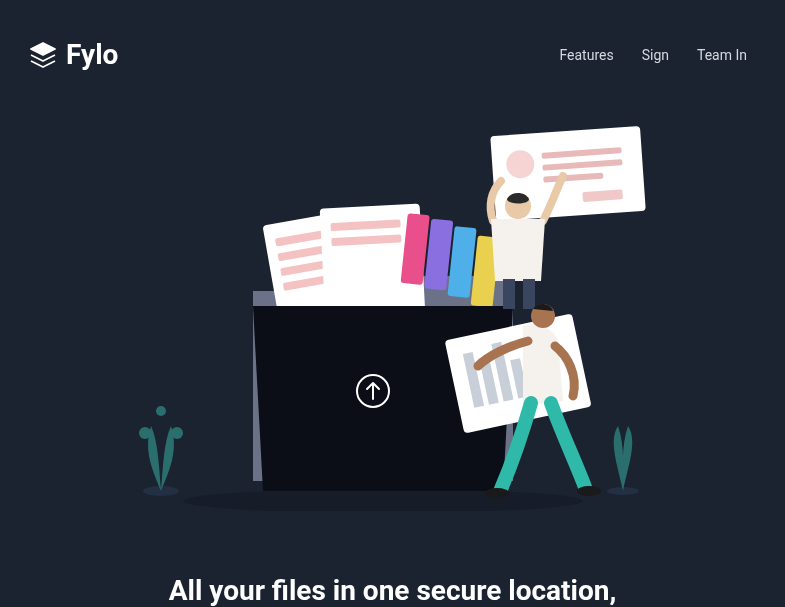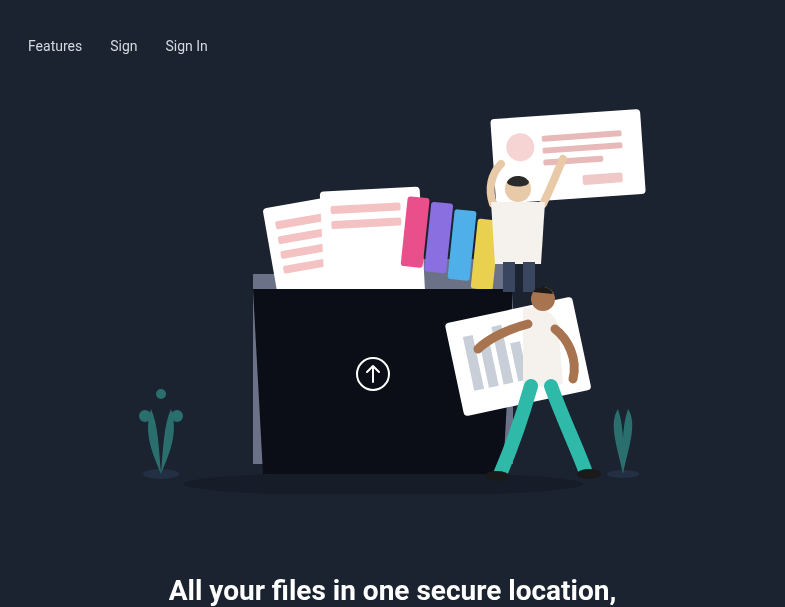--- a/index.html
+++ b/index.html
@@ -61,24 +61,36 @@
   font-size: 28px;
   font-weight: 700;
   color: #fff;
   padding: 0 40px;
 }
 </style>
 </head>
 <body>
 
 <header class="header">
+  <div class="logo">
+    <span class="logo-icon">
+      <svg width="30" height="30" viewBox="0 0 30 30">
+        <g fill="none" stroke="#fff" stroke-width="1.8" stroke-linejoin="round">
+          <path d="M15 3 L27 9 L15 15 L3 9 Z" fill="#fff"></path>
+          <path d="M3 15 L15 21 L27 15"></path>
+          <path d="M3 21 L15 27 L27 21"></path>
+        </g>
+      </svg>
+    </span>
+    <span class="logo-text">Fylo</span>
+  </div>
   <nav class="nav">
     <a>Features</a>
     <a>Sign</a>
-    <a>Sign In</a>
+    <a>Team In</a>
   </nav>
 </header>
 
 <section class="hero">
   <div class="illustration">
     <svg viewBox="0 0 540 400" width="540" height="400">
 
       <g>
         <ellipse cx="38" cy="380" rx="18" ry="5" fill="#232f42"></ellipse>
         <path d="M38 380 C30 360 20 340 28 315 C35 330 36 355 38 380" fill="#2b6e6e"></path>

